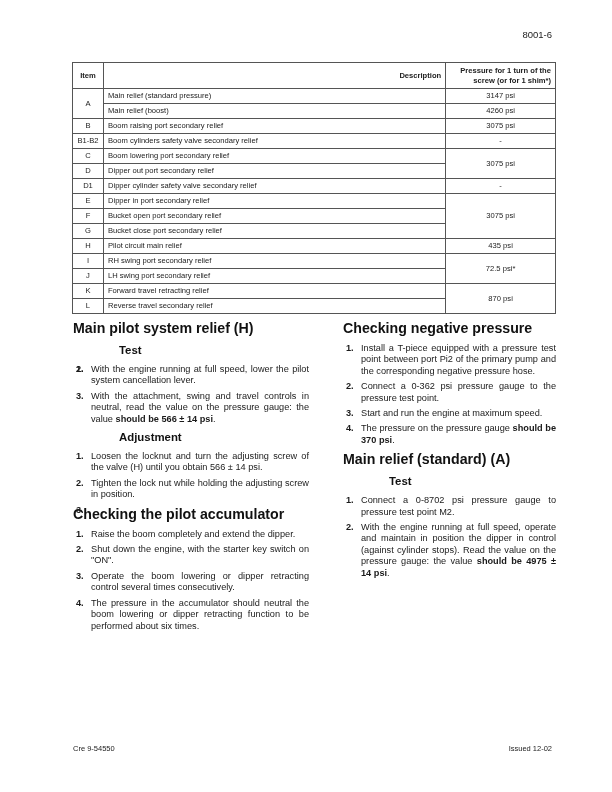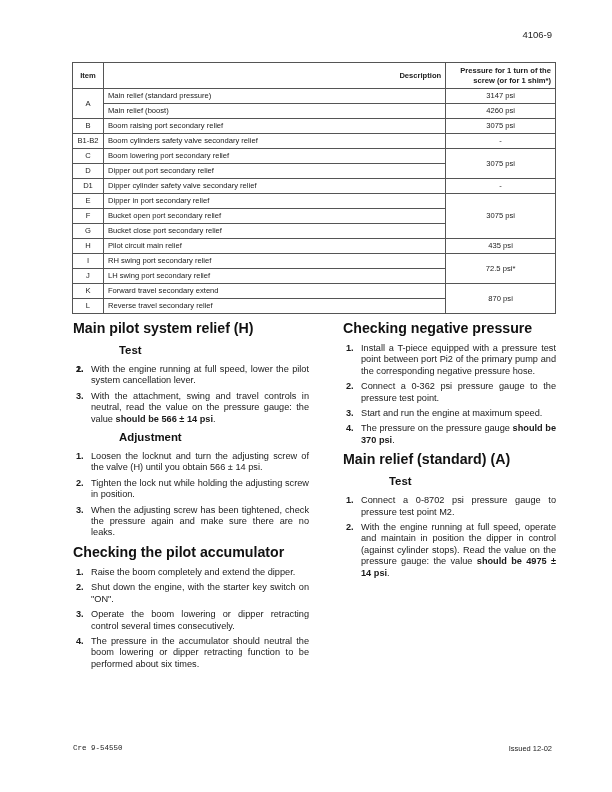--- a/index.html
+++ b/index.html
@@ -86,35 +86,34 @@
       font-weight: bold;
     }
     b { font-weight: bold; }
 
     .footer-left {
       position: absolute;
       left: 73px;
       top: 744px;
       font-size: 7.5px;
       color: #222;
-      font-family: Liberation Mono, monospace;
     }
     .footer-right {
       position: absolute;
       right: 60px;
       top: 744px;
       font-size: 7.5px;
       color: #222;
       padding-left: 16px;
     }
   </style>
 </head>
 <body>
 
-<div class="page-number">4106-9</div>
+<div class="page-number">8001-6</div>
 
 <table class="spec-table">
   <thead>
     <tr>
       <th class="col-item">Item</th>
       <th class="col-desc">Description</th>
       <th class="col-pres">Pressure for 1 turn of the screw (or for 1 shim*)</th>
     </tr>
   </thead>
   <tbody>
@@ -173,21 +172,21 @@
       <td class="item">I</td>
       <td>RH swing port secondary relief</td>
       <td class="pres" rowspan="2">72.5 psi*</td>
     </tr>
     <tr>
       <td class="item">J</td>
       <td>LH swing port secondary relief</td>
     </tr>
     <tr>
       <td class="item">K</td>
-      <td>Forward travel secondary extend</td>
+      <td>Forward travel retracting relief</td>
       <td class="pres" rowspan="2">870 psi</td>
     </tr>
     <tr>
       <td class="item">L</td>
       <td>Reverse travel secondary relief</td>
     </tr>
   </tbody>
 </table>
 
 <div class="column col-left">
@@ -212,21 +211,20 @@
       <li>
         <span class="num">1.</span>
         <span>Loosen the locknut and turn the adjusting screw of the valve (H) until you obtain 566 ± 14 psi.</span>
       </li>
       <li>
         <span class="num">2.</span>
         <span>Tighten the lock nut while holding the adjusting screw in position.</span>
       </li>
       <li>
         <span class="num">3.</span>
-        <span>When the adjusting screw has been tightened, check the pressure again and make sure there are no leaks.</span>
       </li>
     </ol>
   </section>
 
   <section>
     <h2>Checking the pilot accumulator</h2>
     <ol class="steps">
       <li>
         <span class="num">1.</span>
         <span>Raise the boom completely and extend the dipper.</span>

